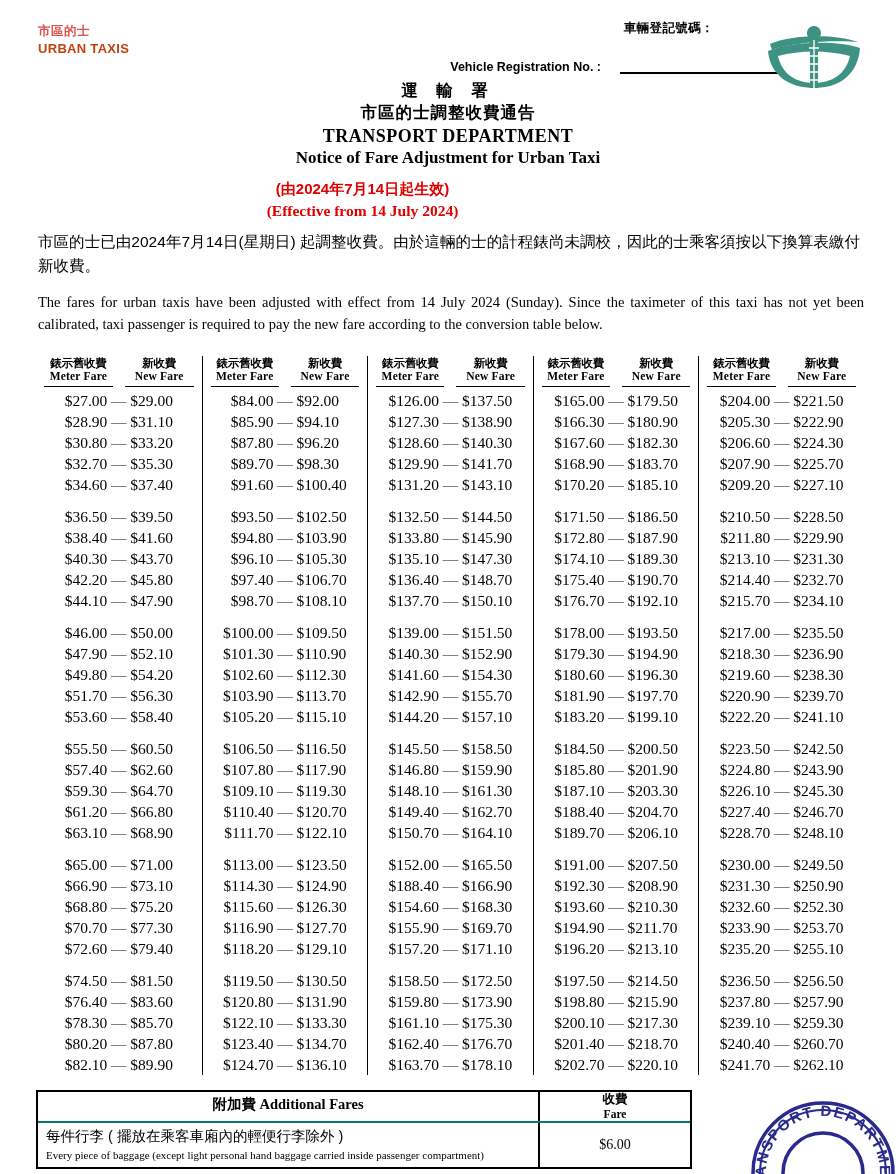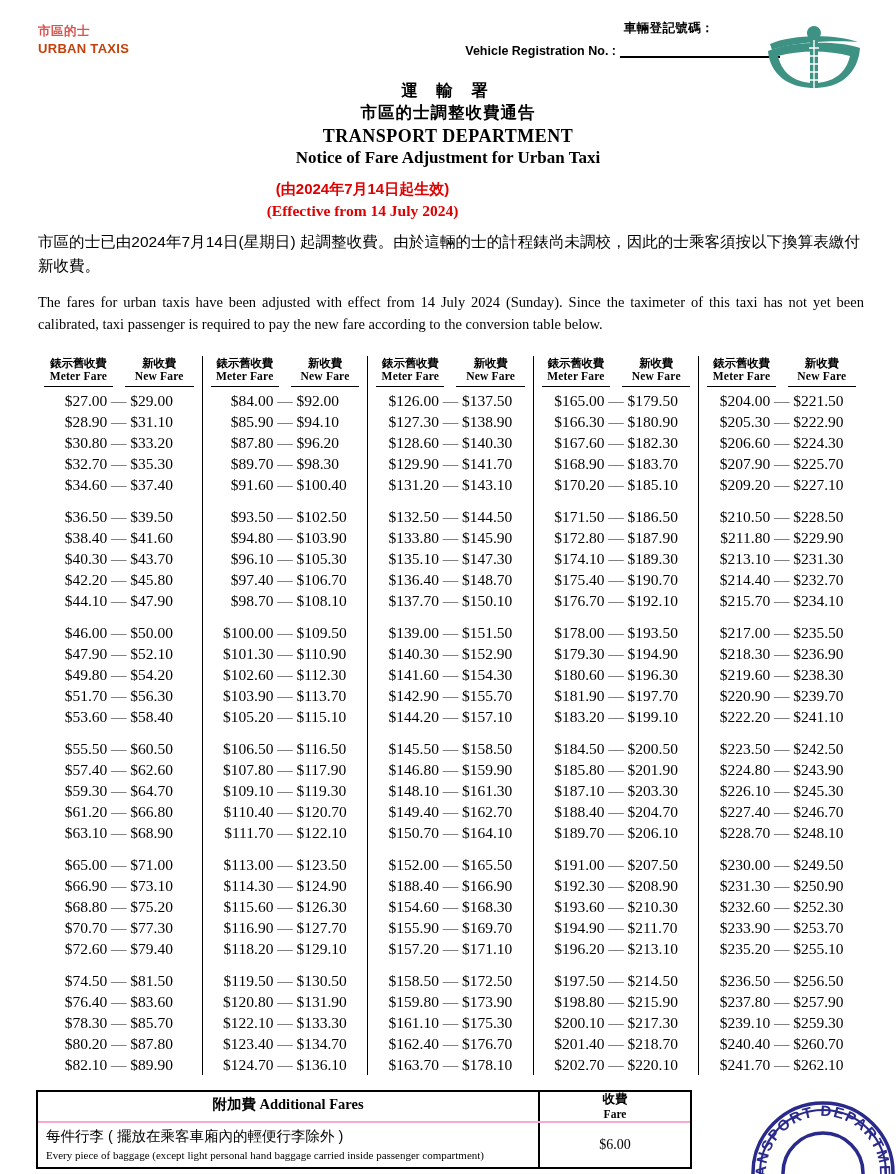--- a/index.html
+++ b/index.html
@@ -48,21 +48,22 @@
     font-family: "Liberation Sans", "DejaVu Sans", sans-serif;
     font-weight: bold;
     font-size: 12.5px;
     text-align: right;
   }
   .reg-zh { padding-right: 66px; letter-spacing: 0.4px; }
   .reg-en-row {
     display: flex;
     align-items: flex-end;
     justify-content: flex-end;
-    margin-top: 4px;
+    margin-top: 20px;
+    gap: 15px;
   }
   .reg-en-label { white-space: nowrap; }
   .reg-line {
     width: 160px;
     border-bottom: 2px solid #000;
     height: 15px;
     margin-left: 4px;
   }
 
   .td-logo {
@@ -220,21 +221,21 @@
   
   .addl {
     position: absolute;
     left: 36px;
     top: 1090px;
     width: 656px;
     border: 2px solid #000;
     box-sizing: border-box;
   }
   .addl-row { display: flex; }
-  .addl-row + .addl-row { border-top: 2px solid #f9a8d4; }
+  .addl-row + .addl-row { border-top: 2px solid #0f766e; }
   .addl-main {
     flex: 1 1 auto;
     padding: 4px 8px 5px 8px;
     box-sizing: border-box;
   }
   .addl-fare {
     width: 152px;
     flex: 0 0 152px;
     border-left: 2px solid #000;
     box-sizing: border-box;

